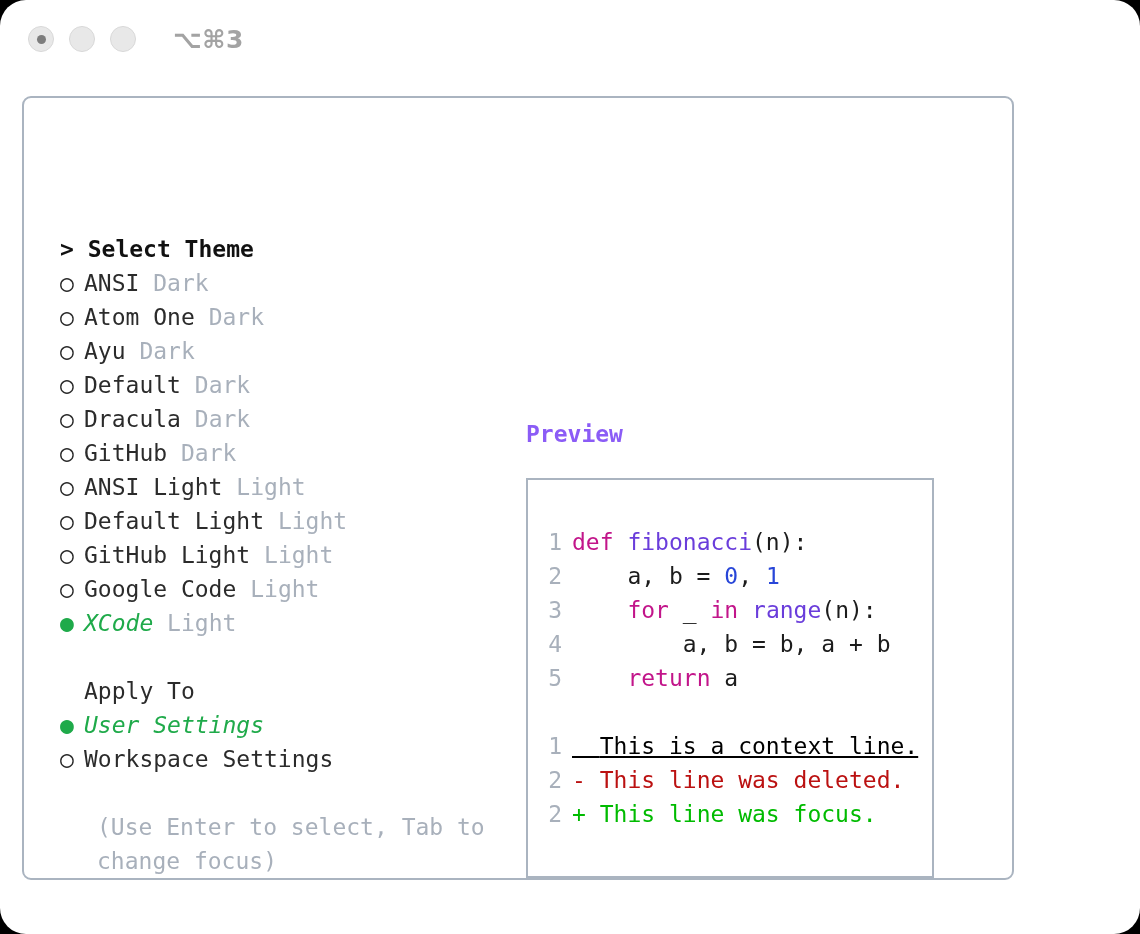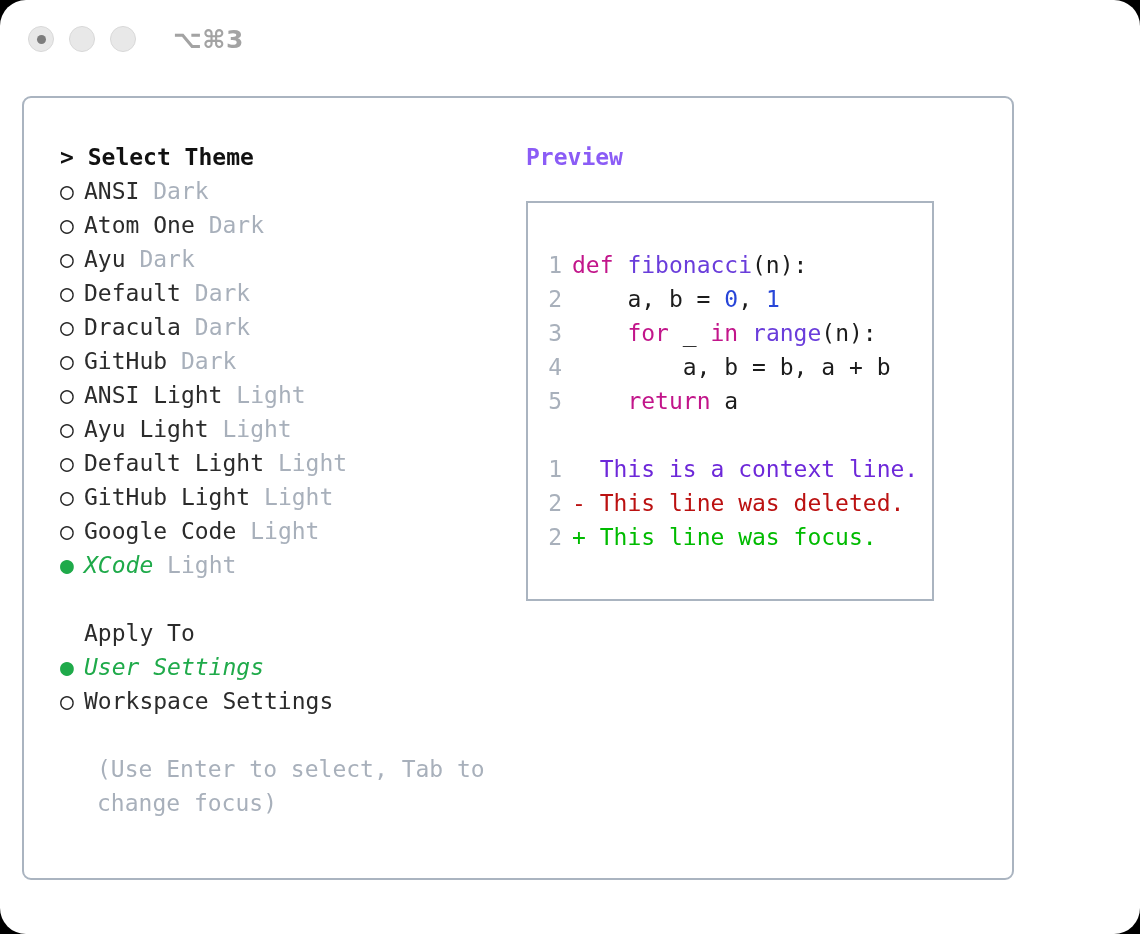--- a/index.html
+++ b/index.html
@@ -80,20 +80,21 @@
     background: #ffffff;
   }
   .panel-inner {
     position: absolute;
     left: 0; top: 0;
     width: 100%;
     height: 100%;
     display: flex;
     box-sizing: border-box;
     padding: 42px 0 0 16px;
+    align-items: flex-end;
   }
 
   
   .left-col {
     width: 470px;
     flex: 0 0 470px;
     padding-left: 20px;
     box-sizing: border-box;
   }
   .col-title {
@@ -173,21 +174,21 @@
     color: #a8b0bb;
     display: inline-block;
     width: 22px;
     text-align: right;
     margin-right: 10px;
   }
   .kw      { color: #c2158a; }
   .fn      { color: #6a3ddb; }
   .num     { color: #2846d8; }
   .plain   { color: #1c1c1c; }
-  .ctx     { color: #6d28d9; }
+  .ctx     { color: #000000; text-decoration: underline; }
   .del     { color: #bb1111; }
   .add     { color: #00bb00; }
   .blank-line { height: 34px; }
 </style>
 </head>
 <body>
 
 <div class="window">
 
   <div class="titlebar">
@@ -207,21 +208,20 @@
       <div class="left-col">
         <div class="col-title">&gt; Select Theme</div>
         <div id="theme-list">
             <div class="opt-row"><span class="marker">○</span><span class="opt-name">ANSI</span> <span class="opt-kind">Dark</span></div>
             <div class="opt-row"><span class="marker">○</span><span class="opt-name">Atom One</span> <span class="opt-kind">Dark</span></div>
             <div class="opt-row"><span class="marker">○</span><span class="opt-name">Ayu</span> <span class="opt-kind">Dark</span></div>
             <div class="opt-row"><span class="marker">○</span><span class="opt-name">Default</span> <span class="opt-kind">Dark</span></div>
             <div class="opt-row"><span class="marker">○</span><span class="opt-name">Dracula</span> <span class="opt-kind">Dark</span></div>
             <div class="opt-row"><span class="marker">○</span><span class="opt-name">GitHub</span> <span class="opt-kind">Dark</span></div>
             <div class="opt-row"><span class="marker">○</span><span class="opt-name">ANSI Light</span> <span class="opt-kind">Light</span></div>
-            <div class="opt-row"><span class="marker">○</span><span class="opt-name">Ayu Light</span> <span class="opt-kind">Light</span></div>
             <div class="opt-row"><span class="marker">○</span><span class="opt-name">Default Light</span> <span class="opt-kind">Light</span></div>
             <div class="opt-row"><span class="marker">○</span><span class="opt-name">GitHub Light</span> <span class="opt-kind">Light</span></div>
             <div class="opt-row"><span class="marker">○</span><span class="opt-name">Google Code</span> <span class="opt-kind">Light</span></div>
             <div class="opt-row"><span class="marker sel">●</span><span class="opt-name sel">XCode</span> <span class="opt-kind">Light</span></div>
           </div>
 
         <div class="section-gap"></div>
 
         <div class="apply-title">Apply To</div>
         <div id="apply-list">

